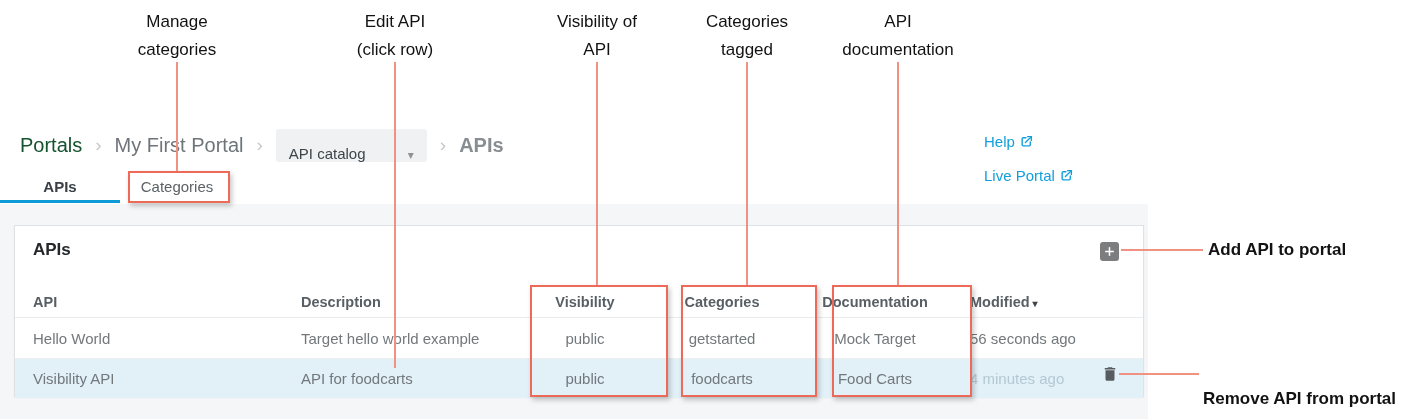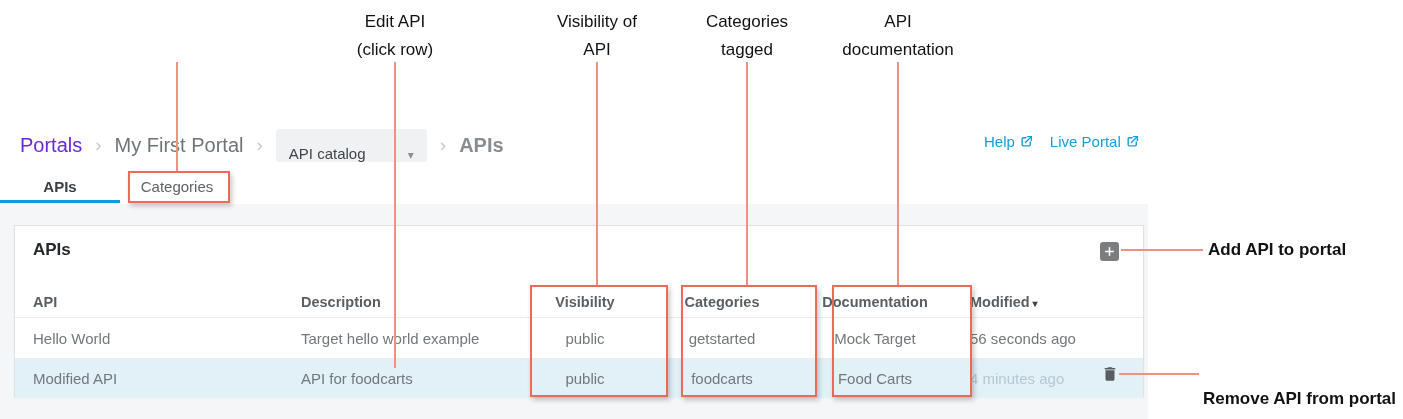--- a/index.html
+++ b/index.html
@@ -14,30 +14,30 @@
   .vline { position:absolute; width:2px; background:#f09182; z-index:55; pointer-events:none; }
   .hline { position:absolute; height:2px; background:#f09182; z-index:55; pointer-events:none; }
   .ann-box { position:absolute; border:2px solid #ec6a57; box-shadow:2px 3px 5px rgba(0,0,0,0.22);
              z-index:50; pointer-events:none; }
 
   
   .content-bg { position:absolute; left:0; top:204px; width:1148px; height:215px; background:#f5f6f7; }
 
   .breadcrumb { position:absolute; left:20px; top:128px; height:34px; display:flex; align-items:center;
                 gap:13px; font-size:20px; }
-  .bc-root { color:#6d28d9; cursor:pointer; }
+  .bc-root { color:#14532d; cursor:pointer; }
   .bc-sep { color:#c5c9cb; font-size:19px; }
   .bc-portal { color:#6e757a; cursor:pointer; }
   .bc-dd { height:33px; background:#f0f1f2; border-radius:3px; display:flex; align-items:flex-end;
            padding:0 13px; width:151px; box-sizing:border-box; cursor:pointer; }
   .bc-dd-label { font-size:15px; color:#3e454a; }
   .bc-dd-caret { margin-left:auto; font-size:12px; color:#8d9296; }
   .bc-current { color:#878d91; font-weight:700; }
 
-  .header-links { position:absolute; left:984px; top:133px; display:flex; gap:17px; font-size:15px; }
+  .header-links { position:absolute; left:984px; top:133px; display:flex; gap:17px; font-size:15px;flex-direction:column; }
   .hlink { display:flex; align-items:center; gap:5px; cursor:pointer; color:#129fdb; text-decoration:none; }
   .ext-icon svg { display:block; }
 
   .tab { position:absolute; top:172px; height:28px; display:flex; align-items:center;
          justify-content:center; font-size:15px; cursor:pointer; }
   .tab-apis { left:0; width:120px; color:#3a4045; font-weight:600; }
   .tab-categories { left:128px; width:98px; color:#5c6266; }
   .tab-underline { position:absolute; left:0; top:200px; width:120px; height:3px; background:#0c9bd7; }
 
   
@@ -68,20 +68,24 @@
   .del-btn { position:absolute; left:1083px; top:138px; width:24px; height:22px; background:none; border:none;
              cursor:pointer; padding:0; display:flex; align-items:center; justify-content:center; }
 </style>
 </head>
 <body>
 
 <div class="stage">
 
   <div class="content-bg"></div>
 
+  <div class="ann-top" style="left:177px">
+    <div>Manage</div>
+    <div>categories</div>
+  </div>
   <div class="ann-top" style="left:395px">
     <div>Edit API</div>
     <div>(click row)</div>
   </div>
   <div class="ann-top" style="left:597px">
     <div>Visibility of</div>
     <div>API</div>
   </div>
   <div class="ann-top" style="left:747px">
     <div>Categories</div>
@@ -162,21 +166,21 @@
     <div class="trow trow1">
       <div class="c-api">Hello World</div>
       <div class="c-desc">Target hello world example</div>
       <div class="c-vis">public</div>
       <div class="c-cat">getstarted</div>
       <div class="c-doc">Mock Target</div>
       <div class="c-mod">56 seconds ago</div>
     </div>
 
     <div class="trow trow2">
-      <div class="c-api">Modified API</div>
+      <div class="c-api">Visibility API</div>
       <div class="c-desc">API for foodcarts</div>
       <div class="c-vis">public</div>
       <div class="c-cat">foodcarts</div>
       <div class="c-doc">Food Carts</div>
       <div class="c-mod mod-faded">4 minutes ago</div>
     </div>
 
     <button class="del-btn">
       <span>
         <svg width="18" height="20" viewBox="0 0 24 24" fill="#565c60">

